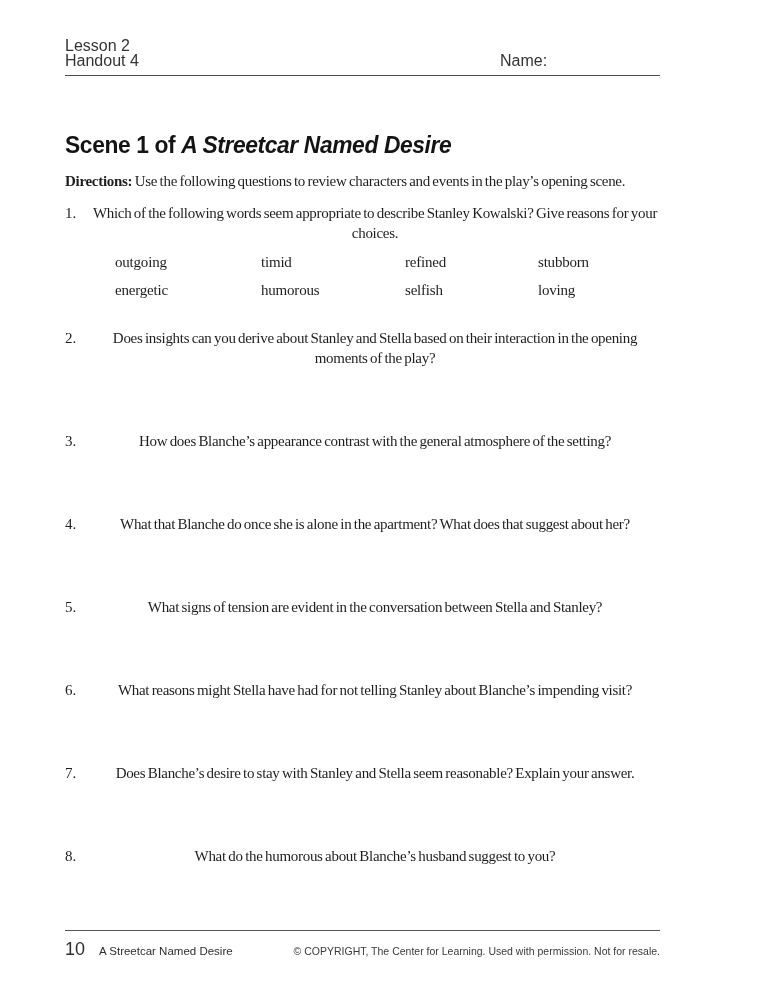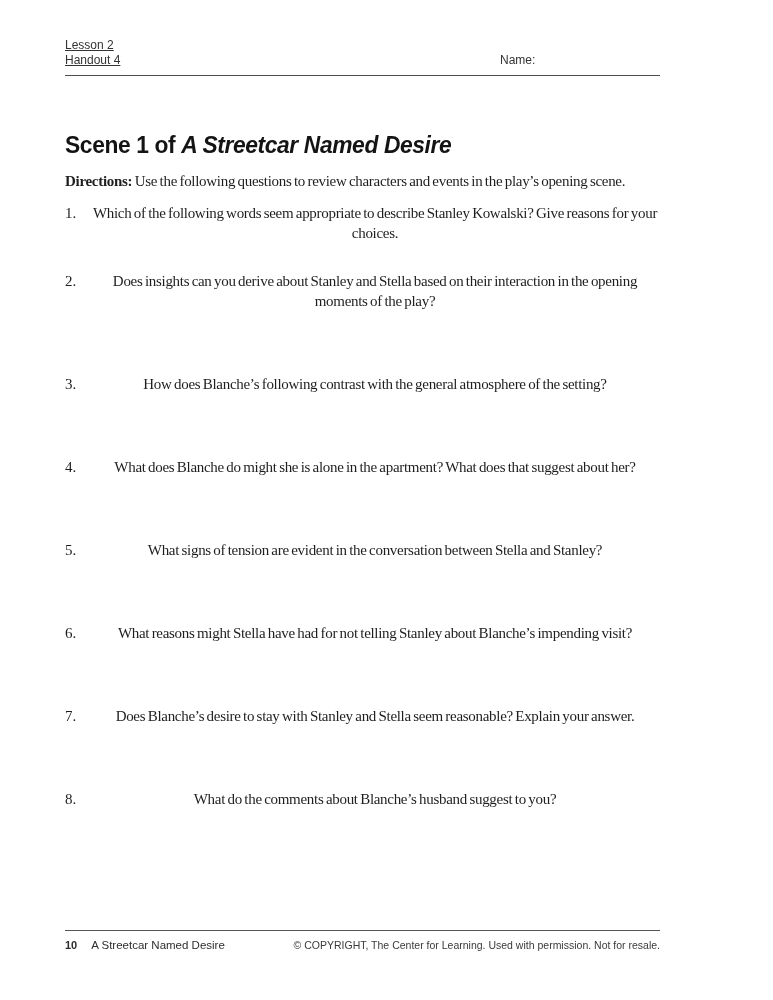--- a/index.html
+++ b/index.html
@@ -10,21 +10,21 @@
     height: 1000px;
     background: #ffffff;
     font-family: "Liberation Serif", serif;
     color: #1e1e1e;
     overflow: hidden;
   }
   .content {
     padding: 38px 113px 0 65px; 
   }
   
-  .header { font-family: "Liberation Sans", sans-serif; font-size: 12px; color: #333; text-decoration: underline; }
+  .header { font-family: "Liberation Sans", sans-serif; font-size: 16px; color: #333; }
   .header .line { line-height: 15px; position: relative; }
   .header .name-label { position: absolute; left: 435px; top: 0; text-align: center; }
   .header-rule { border: none; border-top: 1.5px solid #4d4d4d; margin-top: 7px; }
   
   .title {
     margin-top: 55px;
     font-family: "Liberation Sans", sans-serif;
     font-weight: bold;
     font-size: 24px;
     line-height: 28px;
@@ -74,21 +74,21 @@
     top: 930px;
     border-top: 1.5px solid #555;
     padding-top: 8px;
     font-family: "Liberation Sans", sans-serif;
     color: #2e2e2e;
     display: flex;
     align-items: baseline;
     justify-content: space-between;
   }
   .footer-left { display: flex; align-items: baseline; gap: 14px; }
-  .footer-page-num { font-size: 11px; font-weight: bold; }
+  .footer-page-num { font-size: 18px; }
   .footer-book { font-size: 11.5px; }
   .footer-copyright { font-size: 10.5px; color: #3a3a3a; padding-left: 8px; }
 </style>
 </head>
 <body>
 
 <div class="page">
   <div class="content">
 
     <div class="header">
@@ -105,41 +105,51 @@
     <h1 class="title"><span>Scene 1 of </span><em>A Streetcar Named Desire</em></h1>
 
     <p class="directions"><strong>Directions:</strong><span> Use the following questions to review characters and events in the play’s opening scene.</span></p>
 
     <div class="questions">
 
       <div class="question has-words">
         <span class="q-num">1.</span>
         <div class="q-body">
           <div class="q-text">Which of the following words seem appropriate to describe Stanley Kowalski? Give reasons for your choices.</div>
+          <div class="word-grid">
+            <span>outgoing</span>
+            <span>timid</span>
+            <span>refined</span>
+            <span>stubborn</span>
+            <span>energetic</span>
+            <span>humorous</span>
+            <span>selfish</span>
+            <span>loving</span>
+          </div>
         </div>
       </div>
 
       <div class="question">
         <span class="q-num">2.</span>
         <div class="q-body">
             <div class="q-text">Does insights can you derive about Stanley and Stella based on their interaction in the opening moments of the play?</div>
           </div>
       </div>
 
       <div class="question">
         <span class="q-num">3.</span>
         <div class="q-body">
-            <div class="q-text">How does Blanche’s following contrast with the general atmosphere of the setting?</div>
+            <div class="q-text">How does Blanche’s appearance contrast with the general atmosphere of the setting?</div>
           </div>
       </div>
 
       <div class="question">
         <span class="q-num">4.</span>
         <div class="q-body">
-            <div class="q-text">What does Blanche do might she is alone in the apartment? What does that suggest about her?</div>
+            <div class="q-text">What that Blanche do once she is alone in the apartment? What does that suggest about her?</div>
           </div>
       </div>
 
       <div class="question">
         <span class="q-num">5.</span>
         <div class="q-body">
             <div class="q-text">What signs of tension are evident in the conversation between Stella and Stanley?</div>
           </div>
       </div>
 
@@ -153,21 +163,21 @@
       <div class="question">
         <span class="q-num">7.</span>
         <div class="q-body">
             <div class="q-text">Does Blanche’s desire to stay with Stanley and Stella seem reasonable? Explain your answer.</div>
           </div>
       </div>
 
       <div class="question">
         <span class="q-num">8.</span>
         <div class="q-body">
-            <div class="q-text">What do the comments about Blanche’s husband suggest to you?</div>
+            <div class="q-text">What do the humorous about Blanche’s husband suggest to you?</div>
           </div>
       </div>
 
     </div>
   </div>
 
   <div class="footer">
     <div class="footer-left">
       <span class="footer-page-num">10</span>
       <span class="footer-book">A Streetcar Named Desire</span>

